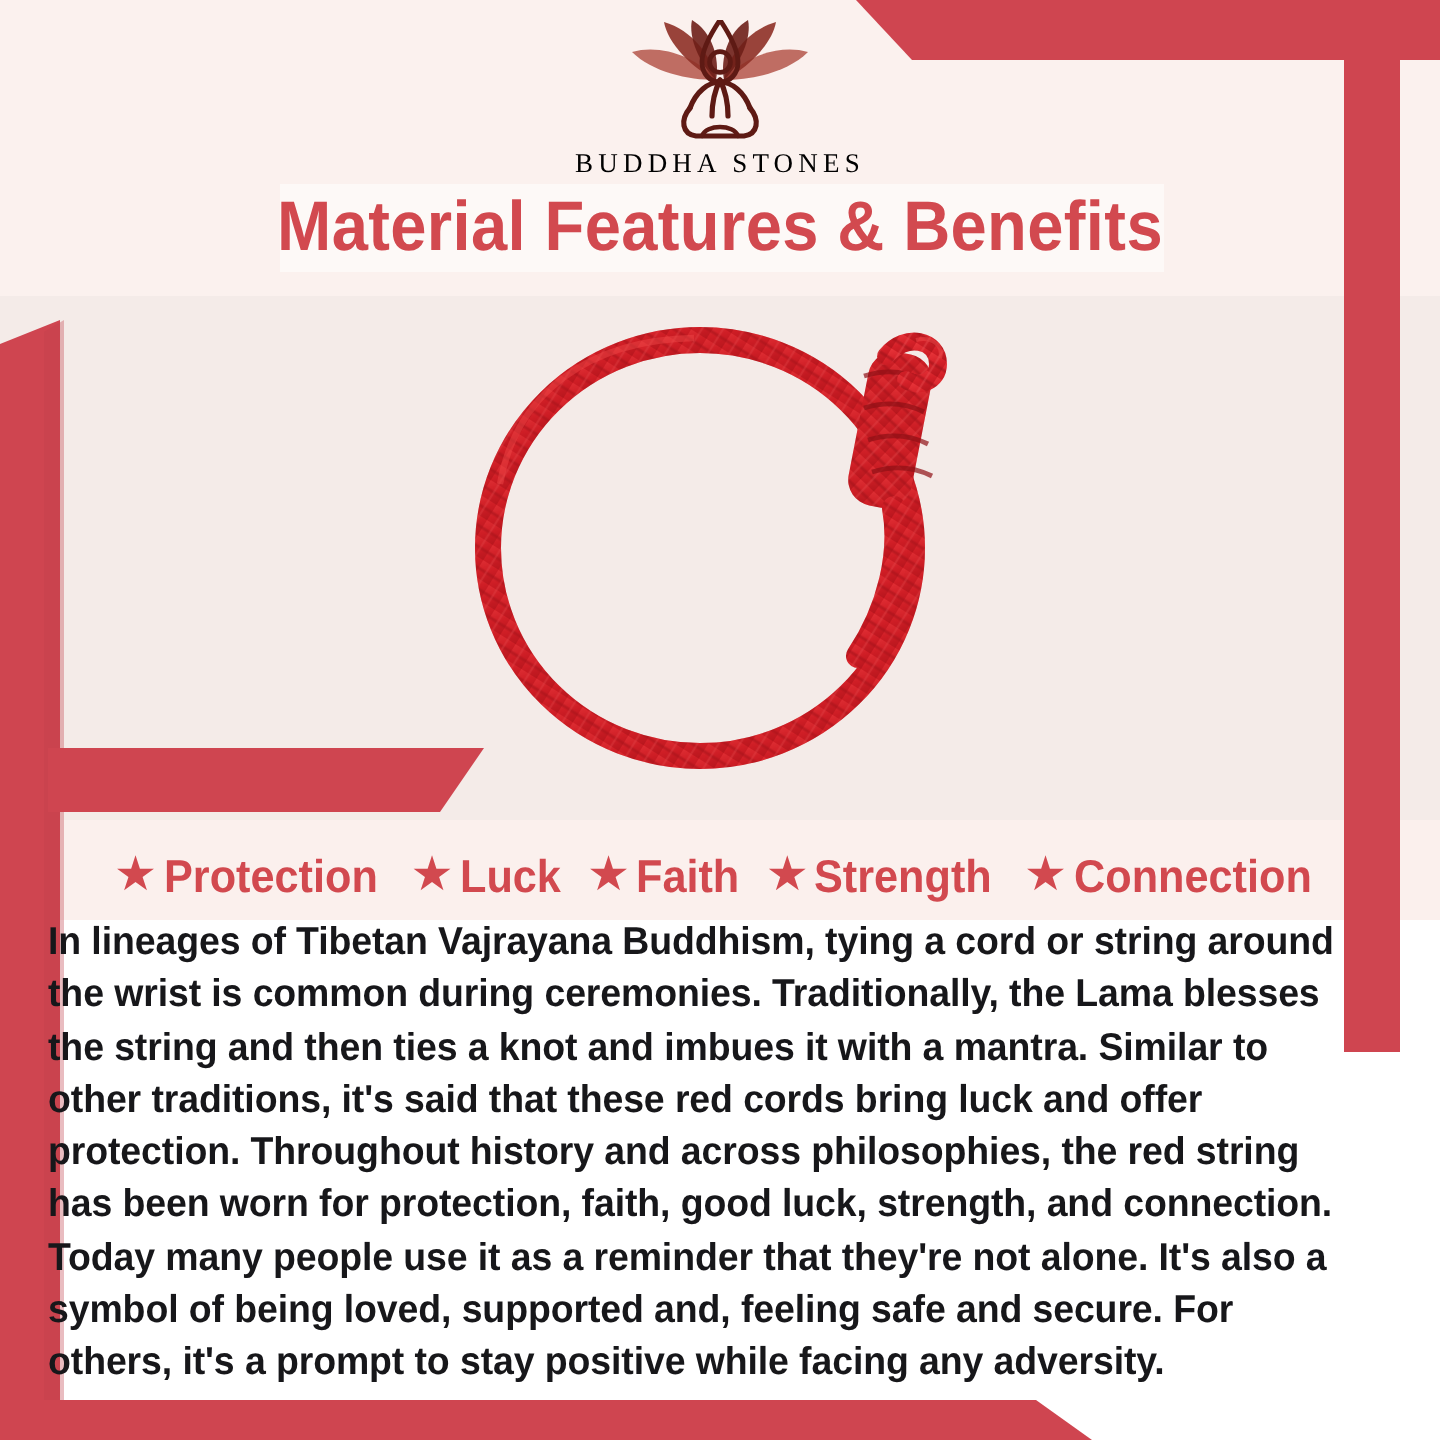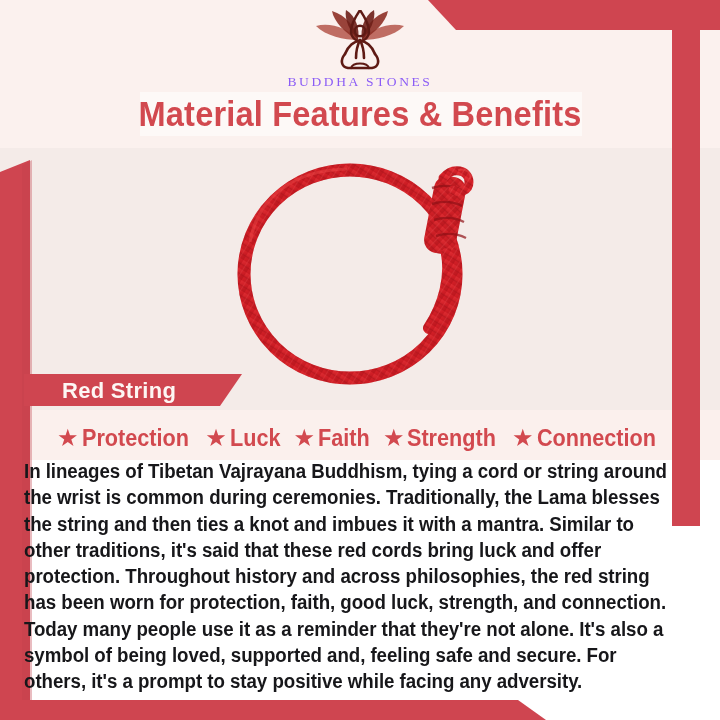--- a/index.html
+++ b/index.html
@@ -41,21 +41,21 @@
     position:absolute;left:0;top:700px;width:720px;height:20px;
     background:#cf4550;
     clip-path:polygon(0 0, 518px 0, 546px 20px, 0 20px);
   }
 
   
   .logo-wrap{position:absolute;top:10px;left:0;width:720px;text-align:center;}
   .logo-mark{display:block;margin:0 auto;}
   .logo-text{
     font-family:"Liberation Serif", serif;
-    font-size:13.5px;letter-spacing:2.6px;color:#8b5cf6;
+    font-size:13.5px;letter-spacing:2.6px;color:#000000;
     margin-top:2px;font-weight:400;
   }
 
   
   .title-box{
     position:absolute;left:140px;top:92px;width:442px;height:44px;
     background:#fdf9f7;
   }
   .title-text{
     position:absolute;left:0;top:94px;width:720px;text-align:center;
@@ -182,21 +182,20 @@
 
       <path d="M210 20 c10 -12 26 -8 26 4 c0 9 -10 12 -16 8" fill="none" stroke="url(#braid)" stroke-width="9" stroke-linecap="round"></path>
       <path d="M225 12 c8 -2 14 3 12 9" fill="none" stroke="#ef4a4a" stroke-width="2" opacity=".5"></path>
 
       <path d="M214 96 c4 22 -2 50 -18 74" fill="none" stroke="url(#braid)" stroke-width="12" stroke-linecap="round"></path>
       <path d="M214 96 c4 22 -2 50 -18 74" fill="none" stroke="#c2181f" stroke-width="12" opacity=".22" stroke-linecap="round"></path>
     </svg>
   </div>
 
   <div class="ribbon"></div>
-  <div class="ribbon-label">Red String</div>
 
   <div class="features">
     <div class="feature">
       <span class="star">★</span>
       <span class="feature-label">Protection</span>
     </div>
     <div class="feature">
       <span class="star">★</span>
       <span class="feature-label">Luck</span>
     </div>

